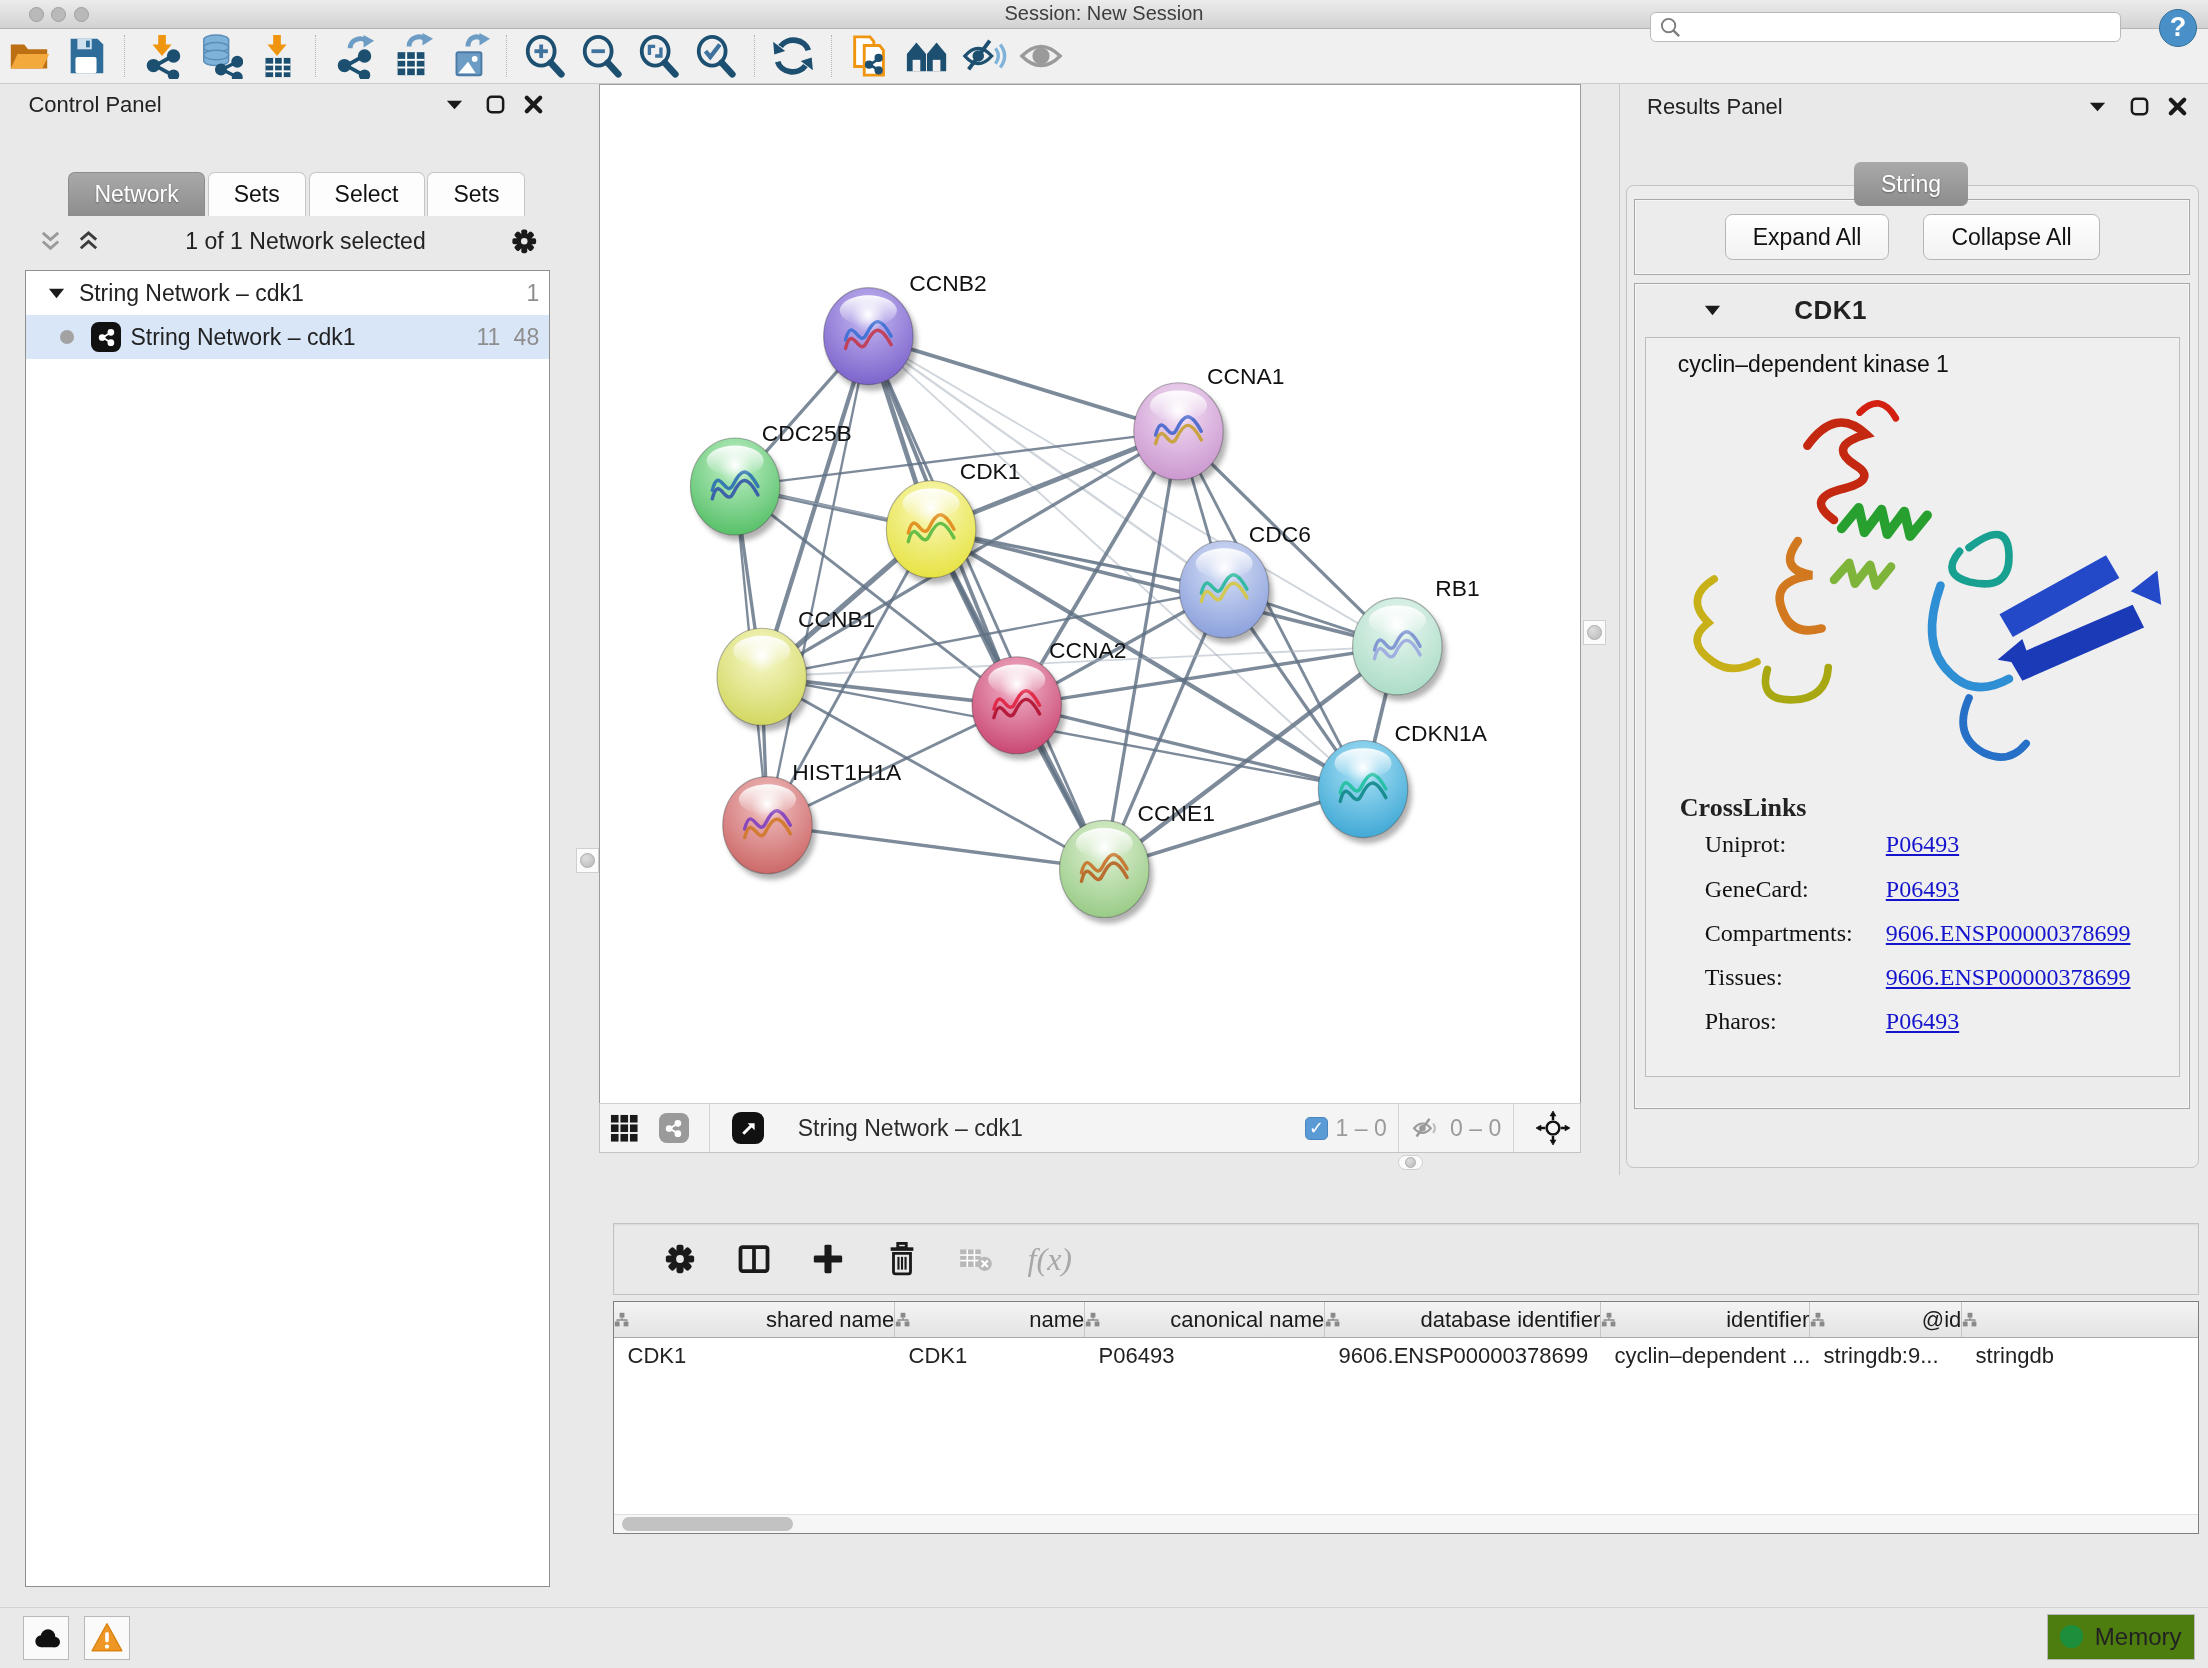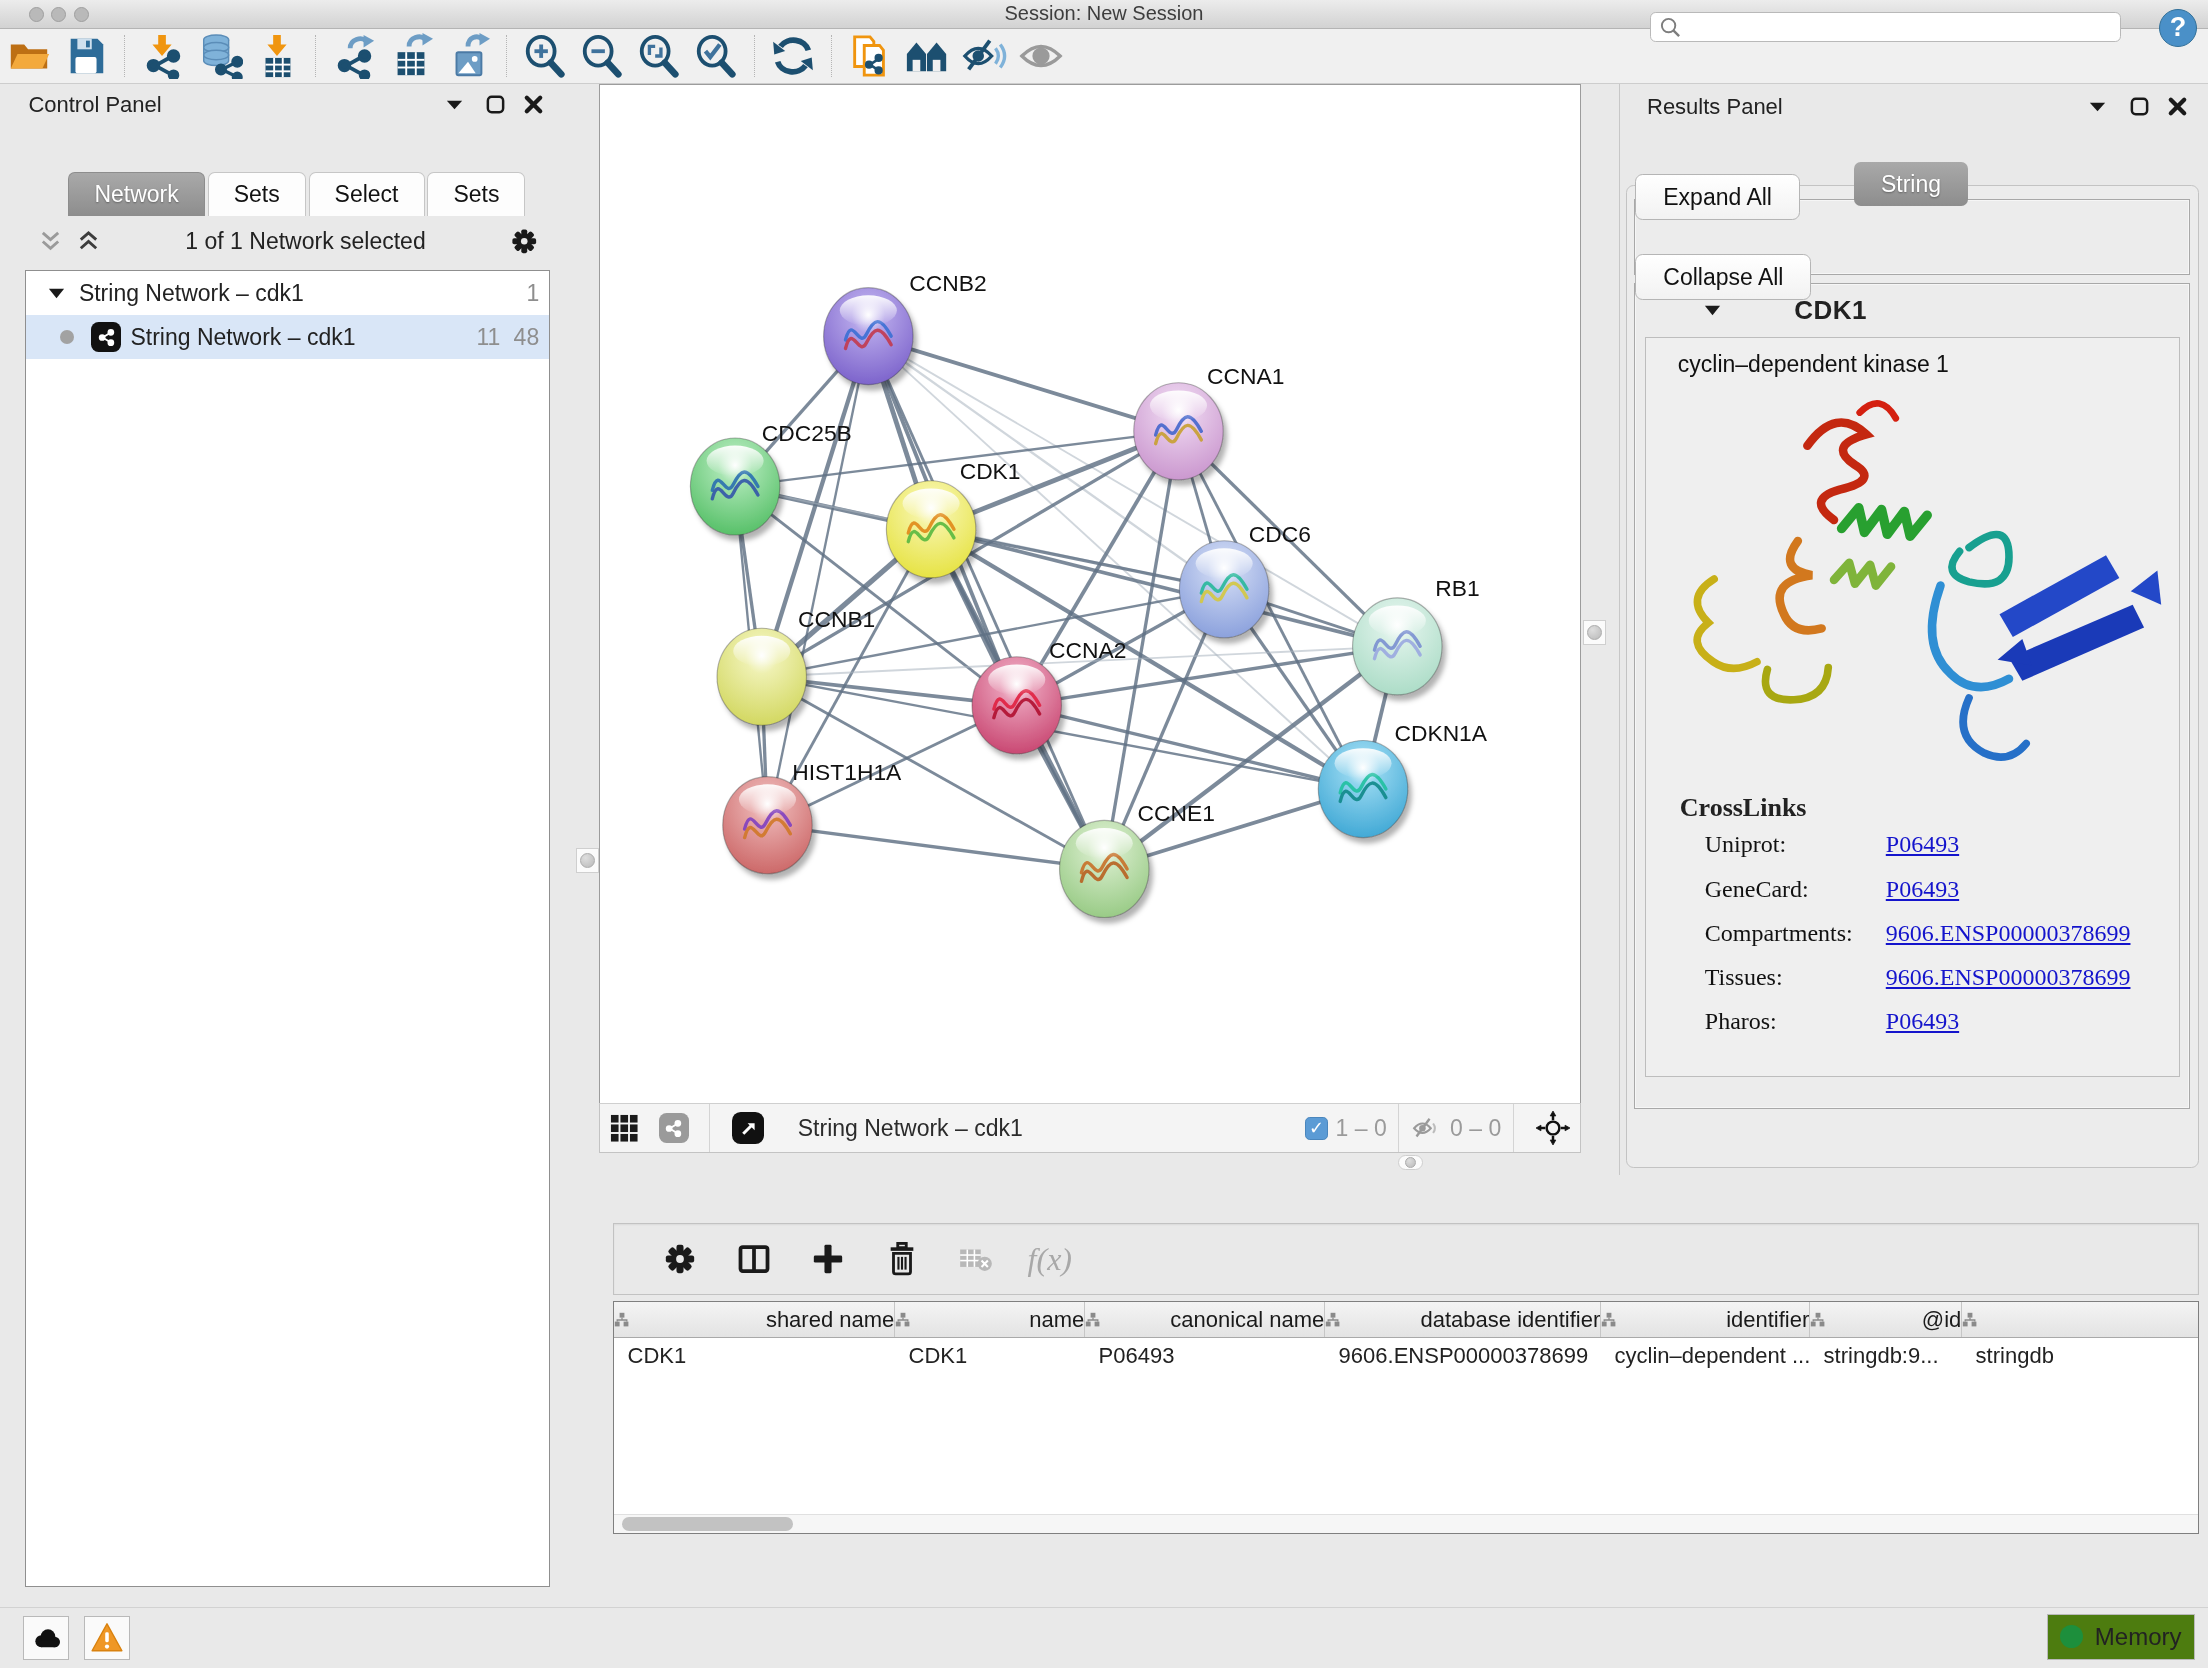--- a/index.html
+++ b/index.html
@@ -694,21 +694,21 @@
     <span class="hicon" style="margin-right:15px;">
       <svg width="21" height="21" viewBox="0 0 22 22">
           <path d="M4 4 L18 18 M18 4 L4 18" stroke="#1a1a1a" stroke-width="4.5" stroke-linecap="round"></path>
         </svg>
       </span>
   </div>
 
   <div class="stringtab">String</div>
   <div class="res-inner">
 
-    <div class="res-box" style="margin:13.3px 7.6px 0 7.6px; height:76px; display:flex; align-items:flex-start; justify-content:center; gap:34px;flex-direction:column;">
+    <div class="res-box" style="margin:13.3px 7.6px 0 7.6px; height:76px; display:flex; align-items:center; justify-content:center; gap:34px;">
       <button class="btn">Expand All</button>
       <button class="btn">Collapse All</button>
     </div>
 
     <div class="res-box" style="margin:7.6px 7.6px 0 7.6px; height:826px;">
       <div class="cdk-head">
         <svg width="19" height="19" viewBox="0 0 20 20">
           <polygon points="2,5 18,5 10,15" fill="#1a1a1a"></polygon>
           </svg>
         <b>CDK1</b>

